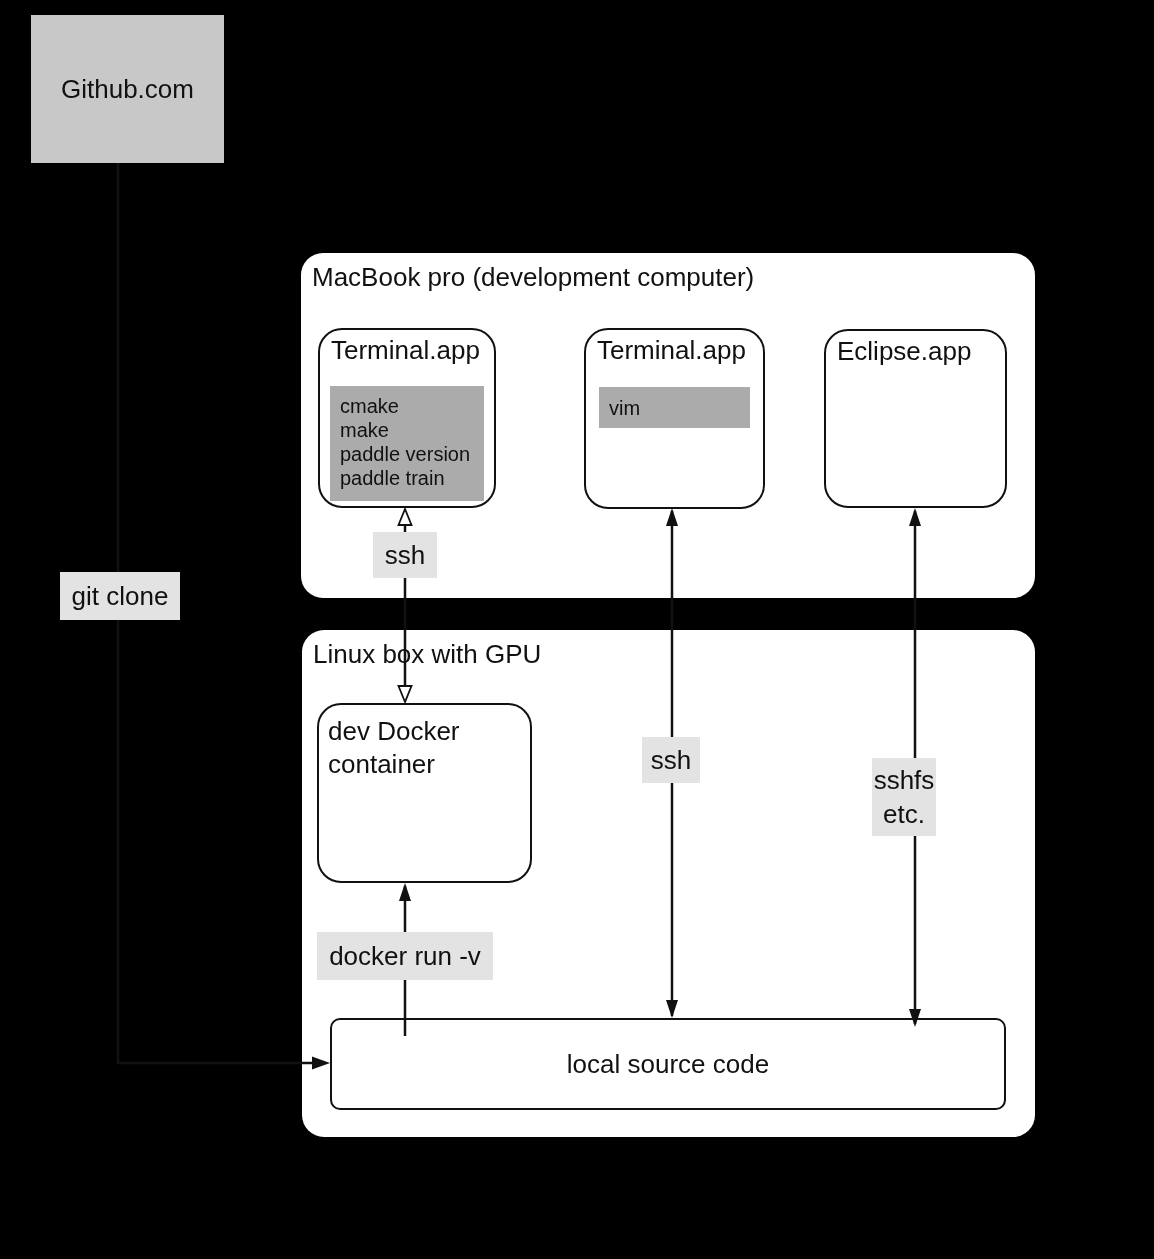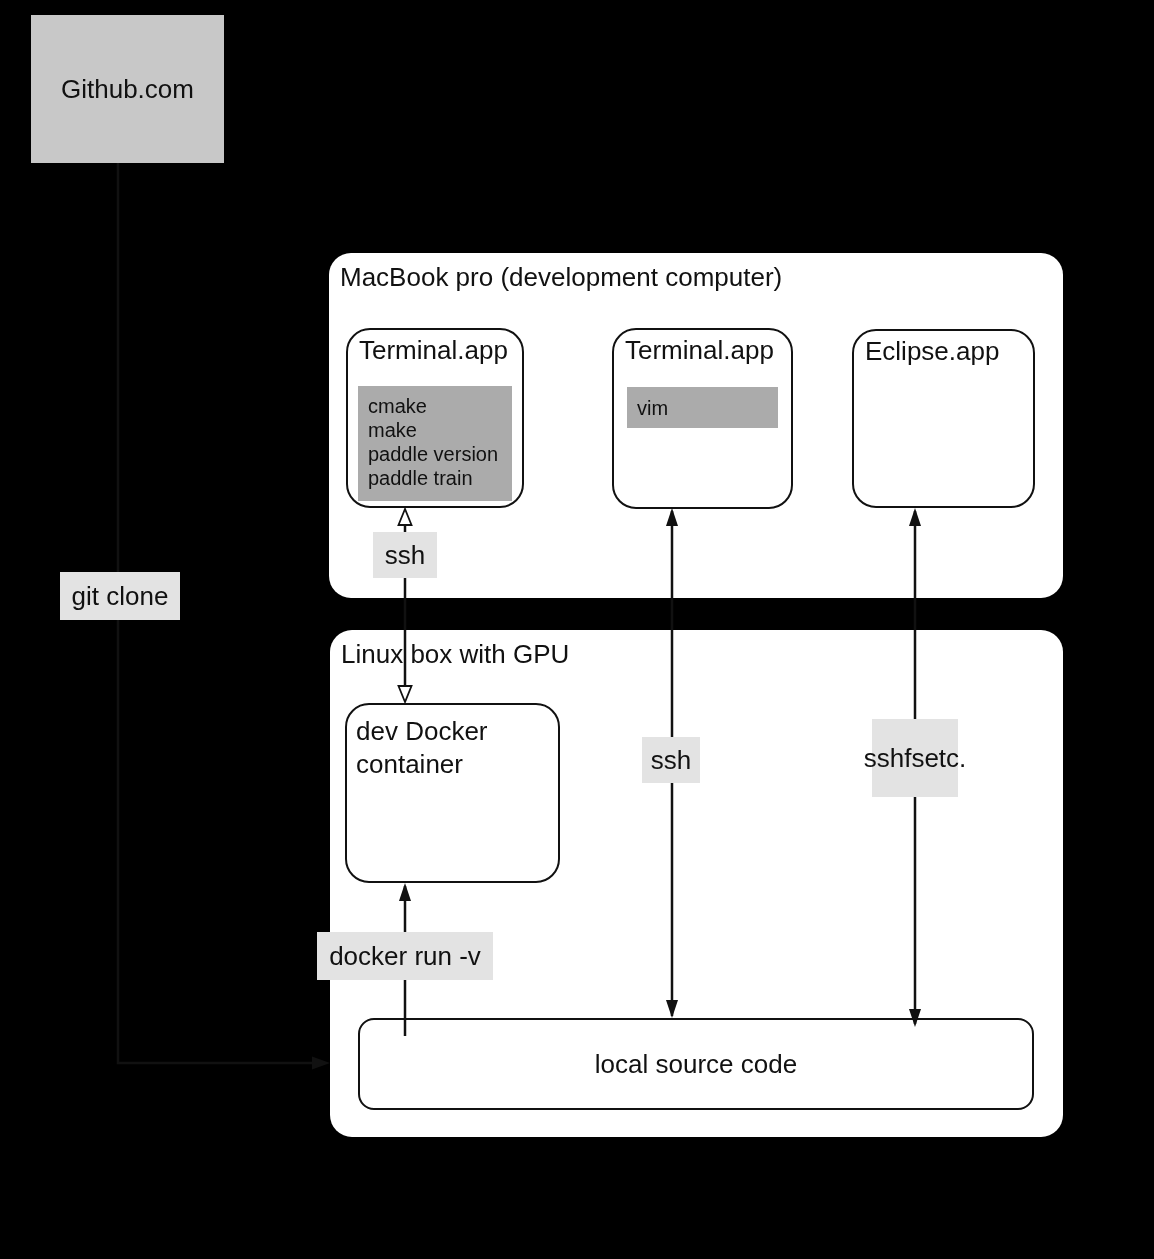--- a/index.html
+++ b/index.html
@@ -8,54 +8,54 @@
     font-family:"Liberation Sans","DejaVu Sans",sans-serif;color:#111;
     overflow:hidden;
   }
   
   .github-box{
     position:absolute;left:31px;top:15px;width:193px;height:148px;
     background:#c8c8c8;display:flex;align-items:center;justify-content:center;
     font-size:26px;
   }
   
-  .panel{position:absolute;background:#fff;border-radius:22px;margin-left:28px;}
+  .panel{position:absolute;background:#fff;border-radius:22px;}
   .panel-macbook{left:301px;top:253px;width:734px;height:345px;}
   .panel-linux{left:302px;top:630px;width:733px;height:507px;}
   .panel-title{position:absolute;left:11px;top:9px;font-size:26px;white-space:nowrap;}
   
   .app-box{position:absolute;background:#fff;border:2px solid #111;border-radius:24px;box-sizing:border-box;}
   .box-terminal1{left:17px;top:75px;width:178px;height:180px;}
   .box-terminal2{left:283px;top:75px;width:181px;height:181px;}
   .box-eclipse{left:523px;top:76px;width:183px;height:179px;padding-left:47px;}
   .box-devdocker{left:15px;top:73px;width:215px;height:180px;}
   .app-title{position:absolute;left:11px;top:5px;font-size:26px;white-space:nowrap;}
   .two-line-title{position:absolute;left:9px;top:10px;font-size:26px;line-height:33px;white-space:nowrap;}
   
   .cmd-box{position:absolute;background:#ababab;font-size:20px;line-height:24px;box-sizing:border-box;}
   .cmd-box-build{left:10px;top:56px;width:154px;height:115px;padding:8px 4px 0 10px;}
   .cmd-box-vim{left:13px;top:57px;width:151px;height:41px;display:flex;align-items:center;padding-left:10px;}
   
   .box-localsource{
     position:absolute;left:28px;top:388px;width:676px;height:92px;
-    background:#fff;border:2px solid #111;border-radius:16px;box-sizing:border-box;
+    background:#fff;border:2px solid #111;border-radius:10px;box-sizing:border-box;
     display:flex;align-items:center;justify-content:center;font-size:26px;
   }
   
   .arrows{position:absolute;left:0;top:0;width:1154px;height:1259px;pointer-events:none;}
   
   .edge-label{
     position:absolute;background:#e3e3e3;
     display:flex;align-items:center;justify-content:center;
     font-size:26px;text-align:left;
   }
   .lbl-ssh-dev{left:373px;top:532px;width:64px;height:46px;}
   .lbl-gitclone{left:60px;top:572px;width:120px;height:48px;}
   .lbl-ssh-src{left:642px;top:737px;width:58px;height:46px;}
-  .lbl-sshfs{left:872px;top:719px;width:86px;height:78px;line-height:34px;}
+  .lbl-sshfs{left:872px;top:758px;width:64px;height:78px;flex-direction:column;line-height:34px;}
   .lbl-dockerrun{left:317px;top:932px;width:176px;height:48px;}
 </style>
 </head>
 <body>
 
 <div class="canvas">
 
   <div class="github-box">
     <span>Github.com</span>
   </div>

